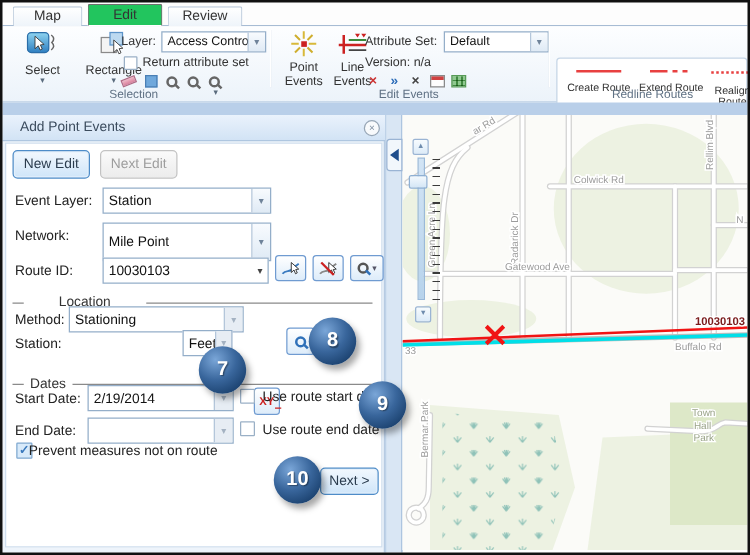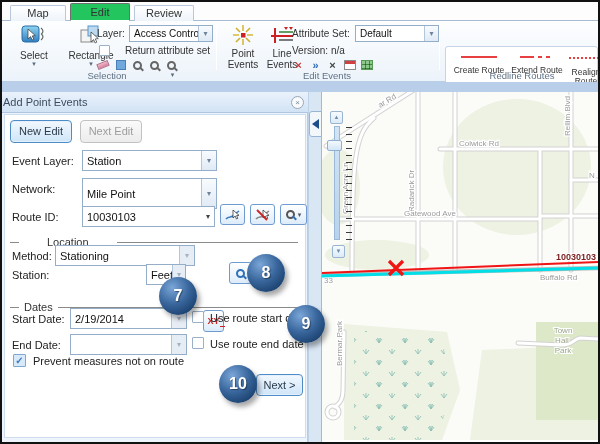--- a/index.html
+++ b/index.html
@@ -32,21 +32,21 @@
   .redline { height:2px; margin:3px auto 8px auto; }
   .rl-solid { width:36px; background:#e84040; }
   .rl-dots { width:34px; display:flex; gap:4px; }
   .rl-dots i { display:block; height:2px; background:#e84040; }
   .rl-dotted { width:34px; border-top:2px dotted #e84040; background:none; height:0; margin-top:4px; margin-bottom:9px; }
 
   
   .band { position:absolute; left:2px; top:82px; right:2px; height:10px; background:#b9cfe9; }
   .panel-outer { position:absolute; left:2px; top:92px; width:306px; height:350px; background:#eef4fb; border-right:1px solid #b7cbe2; }
   .panel-header { position:absolute; left:2px; top:92px; width:306px; height:21px; background:linear-gradient(#eaf2fc,#d2e3f5);
-                  border-bottom:1px solid #aec6e0; font-size:11px; color:#3c4c5e; line-height:20px; padding-left:1px; }
+                  border-bottom:1px solid #aec6e0; font-size:11px; color:#3c4c5e; line-height:20px; padding-left:14px; }
   .panel-body { position:absolute; left:4px; top:114px; width:302px; height:324px; background:#fff; border:1px solid #cfdeee; }
   .closebtn { position:absolute; left:291px; top:96px; width:13px; height:13px; border:1px solid #97a6b6; border-radius:50%; color:#7d8da0;
               font-size:8px; line-height:11px; text-align:center; background:#f8fafc; }
   .btn { position:absolute; text-align:center; font-size:11px; color:#2a3b4d; border-radius:4px; }
   .btn.blue { border:1px solid #4e8cc8; background:linear-gradient(#f2f8fe,#cfe5f9); box-shadow:inset 0 0 0 1px #e4f0fb; }
   .btn.gray { border:1px solid #c2c2c2; background:linear-gradient(#fafafa,#ececec); color:#9d9d9d; }
   .flabel { position:absolute; font-size:11px; color:#222; white-space:nowrap; }
   .section { position:absolute; left:10px; width:288px; display:flex; align-items:center; gap:5px; font-size:11px; color:#333; }
   .sec-dash { width:9px; height:1px; background:#8a8a8a; }
   .sec-line { flex:1; height:1px; background:#8a8a8a; }
@@ -122,21 +122,21 @@
       </svg>
       <span>Rectangle</span>
       <span class="caret">▾</span>
     </div>
     <div class="rlabel" style="left:95px;top:7px;">Layer:</div>
     <div class="combo small" style="left:127px;top:4px;width:84px;height:17px;">
       <span>Access Control</span>
       <span class="arrow-seg" style="width:14px;">▾</span>
     </div>
     <span class="cb" style="left:97px;top:24px;width:11px;height:11px;">✓</span>
-    <div class="rlabel" style="left:112px;top:24px;margin-left:11px;">Return attribute set</div>
+    <div class="rlabel" style="left:112px;top:24px;">Return attribute set</div>
     <div class="mi" style="left:95px;top:37px;">
         <div class="eraser"></div>
       </div>
     <div class="mi" style="left:112px;top:37px;">
         <div class="bluesq"></div>
       </div>
     <div class="mi" style="left:129px;top:38px;">
         <div class="mag gray" style="margin:2px;"></div>
       </div>
     <div class="mi" style="left:146px;top:38px;">
@@ -293,21 +293,21 @@
 
   <div class="flabel" style="left:12px;top:339px;">End Date:</div>
   <div class="combo" style="left:70px;top:334px;width:117px;height:21px;">
     <span></span>
     <span class="arrow-seg dis">▾</span>
   </div>
   <span class="cb" style="left:192px;top:337px;">✓</span>
   <div class="flabel" style="left:210px;top:338px;">Use route end date</div>
 
   <span class="cb checked" style="left:13px;top:354px;width:13px;height:13px;">✓</span>
-  <div class="flabel" style="left:33px;top:355px;text-align:center;">Prevent measures not on route</div>
+  <div class="flabel" style="left:23px;top:355px;text-align:center;">Prevent measures not on route</div>
 
   <div class="btn blue" style="left:256px;top:374px;width:47px;height:22px;line-height:20px;"><span>Next &gt;</span></div>
 
   <div class="splitter"></div>
   <div class="collapse-tab">
       <span class="tri-left"></span>
     </div>
 
   <div class="mapbox">
     <svg width="276" height="348" viewBox="0 0 276 348">

